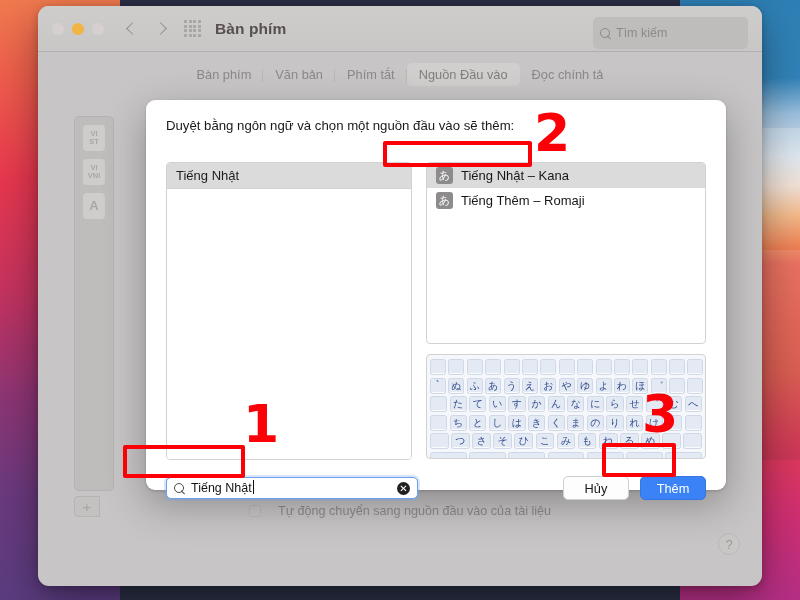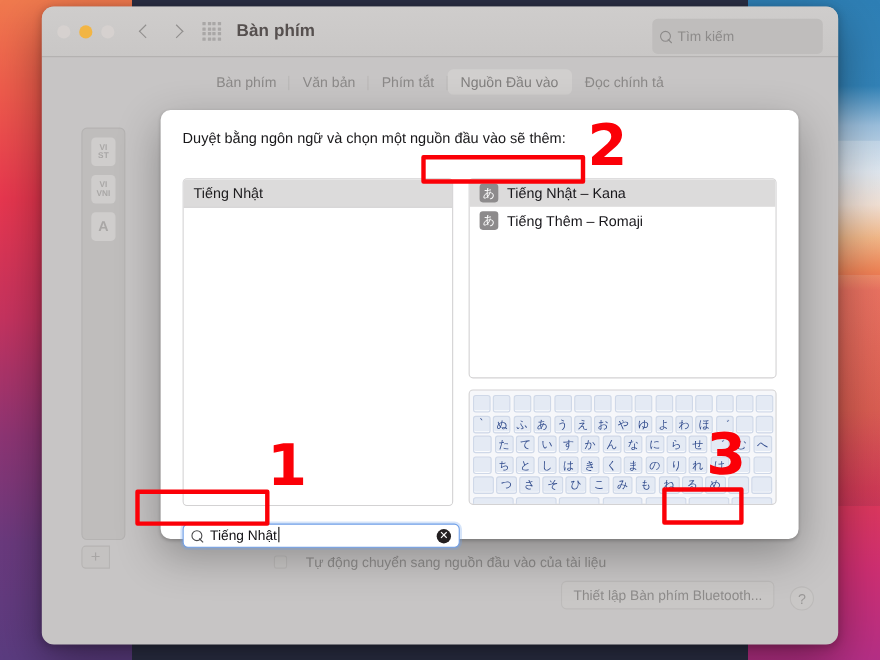--- a/index.html
+++ b/index.html
@@ -356,21 +356,20 @@
           <span>A</span>
         </div>
       </div>
       <div class="plus-btn">+</div>
 
       <div class="auto-switch">
         <div class="box"></div>
         <span>Tự động chuyển sang nguồn đầu vào của tài liệu</span>
       </div>
 
-      <div class="bt-setup">Thiết lập Bàn phím Bluetooth...</div>
       <div class="help-btn">?</div>
     </div>
 
     <div id="sheet">
       <div class="sheet-title">Duyệt bằng ngôn ngữ và chọn một nguồn đầu vào sẽ thêm:</div>
 
       <div class="cols">
         <div class="lang-col">
           <div class="lang-head">Tiếng Nhật</div>
           <div class="lang-body"></div>
@@ -482,20 +481,24 @@
             </div>
         </div>
       </div>
 
       <div class="sheet-bottom">
         <div class="search-wrap">
           <div class="mag2"></div>
           <div class="search-val">Tiếng Nhật</div>
           <div class="clear-x">✕</div>
         </div>
+        <div class="btns">
+          <div class="btn cancel">Hủy</div>
+          <div class="btn primary">Thêm</div>
+        </div>
       </div>
     </div>
   </div>
 
   <div class="ann-box" style="left:123px; top:445px; width:122px; height:33px;"></div>
   <div class="ann-num" style="left:243px; top:398px;">1</div>
 
   <div class="ann-box" style="left:383px; top:141px; width:149px; height:26px;"></div>
   <div class="ann-num" style="left:534px; top:107px;">2</div>
 

